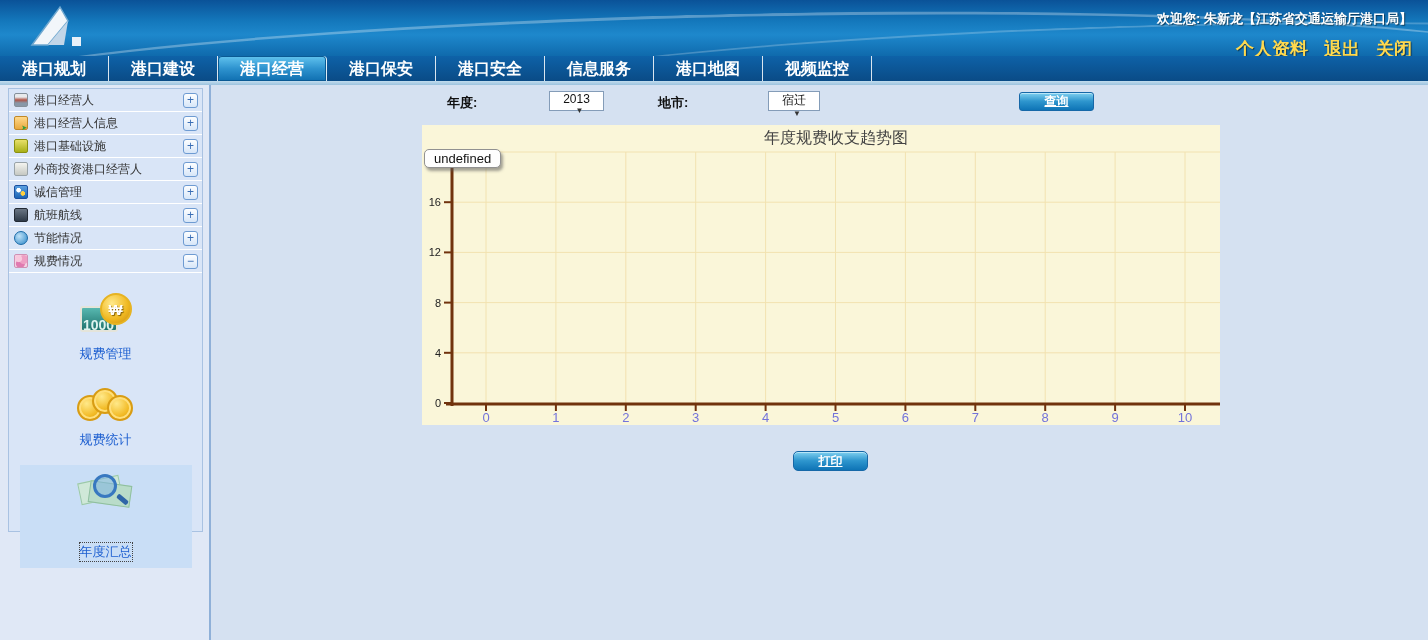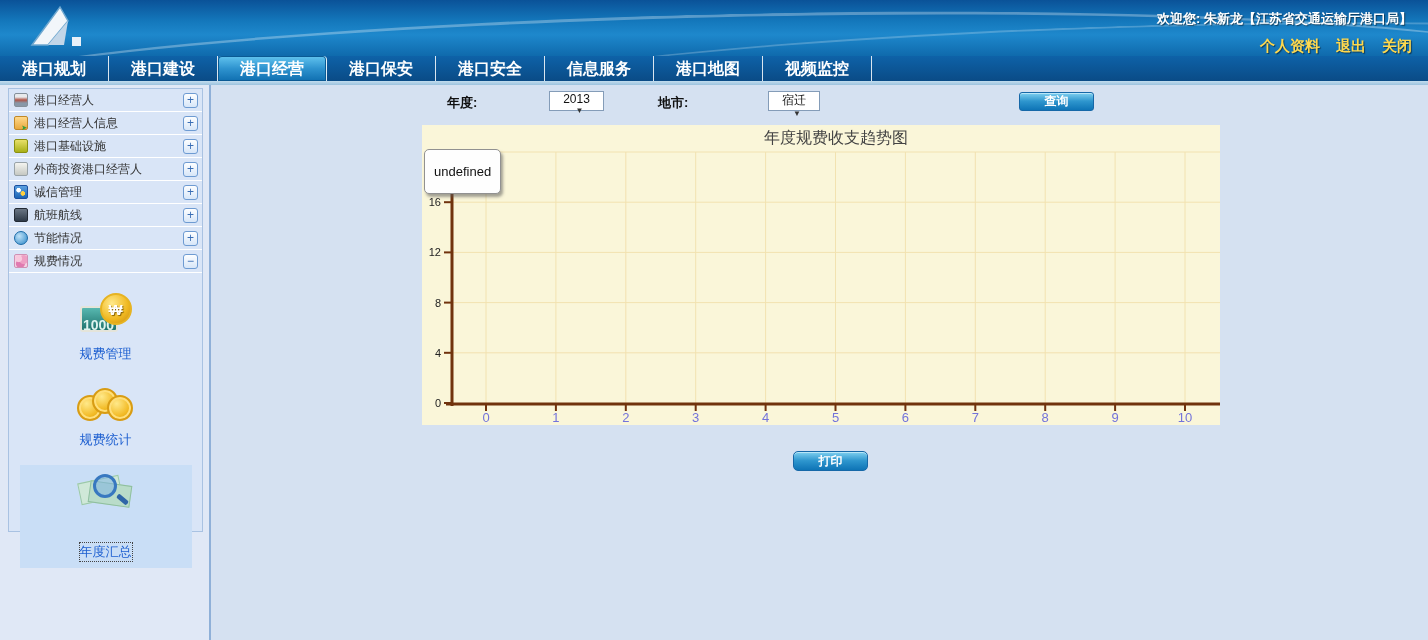--- a/index.html
+++ b/index.html
@@ -15,21 +15,21 @@
     border-radius:50%; border-top:3px solid rgba(255,255,255,.30); transform:rotate(-1.3deg); }
   .header:after { content:""; position:absolute; left:420px; top:26px; width:1400px; height:120px;
     border-radius:50%; border-top:2px solid rgba(255,255,255,.22); transform:rotate(-1.8deg); }
   .logo { position:absolute; left:30px; top:5px; width:60px; height:46px; z-index:3; }
   .app-title { position:absolute; left:96px; top:13px; z-index:3; font-size:24px; font-weight:bold;
     color:#FFD94E; letter-spacing:3px;
     text-shadow:1px 1px 0 #0a3a6a,-1px -1px 0 #0a3a6a,1px -1px 0 #0a3a6a,-1px 1px 0 #0a3a6a,2px 3px 3px rgba(0,0,0,.45); }
   .welcome { position:absolute; right:16px; top:10px; z-index:3; font-size:13px; font-weight:bold; color:#FFFFFF;
     text-shadow:1px 1px 1px rgba(0,0,0,.5); }
   .header-links { position:absolute; right:16px; top:37px; z-index:3; display:flex; gap:16px; }
-  .header-links span { font-size:15px; font-weight:bold; color:#FFD94E; cursor:pointer;
+  .header-links span { font-size:18px; font-weight:bold; color:#FFD94E; cursor:pointer;
     text-shadow:1px 1px 1px rgba(0,0,0,.5); }
 
   
   .nav { position:absolute; left:0; top:56px; width:1428px; height:25px;
     background:linear-gradient(180deg,#0E62A8 0%,#0A4B86 100%); display:flex; }
   .tab { width:109px; height:25px; line-height:25px; text-align:center; font-size:16px; font-weight:bold;
     color:#fff; border-right:1px solid rgba(255,255,255,.85); cursor:pointer; }
   .tab.active { background:linear-gradient(180deg,#62C4EF 0%,#2E93CF 50%,#0F6FB0 100%);
     border-radius:4px 4px 0 0; box-shadow:inset 0 0 0 1px #0A5A94; }
   .nav-strip { position:absolute; left:0; top:81px; width:1428px; height:4px;
@@ -92,27 +92,27 @@
     background:#2f66a8; transform:rotate(40deg); }
 
   
   .main { position:absolute; left:213px; top:85px; width:1215px; height:555px; background:#D5E1F1; }
   .flabel { position:absolute; top:9px; font-size:13px; font-weight:bold; color:#111; }
   .dropdown { position:absolute; top:6px; height:20px; background:#fff; border:1px solid #849CB8;
     display:flex; align-items:center; justify-content:space-between; padding:0 4px; font-size:12px; color:#111; cursor:pointer;flex-direction:column; }
   .dropdown .arrow { font-size:8px; color:#333; margin-left:6px; }
   .btn { position:absolute; text-align:center; color:#fff; font-size:12px; font-weight:bold; cursor:pointer;
     background:linear-gradient(180deg,#7FD0F0 0%,#2E96CE 48%,#0E74B6 100%);
-    border:1px solid #1668A8; box-shadow:inset 0 1px 0 #B8E6F8; }
+    border:1px solid #1668A8; box-shadow:inset 0 1px 0 #B8E6F8;text-decoration:underline; }
   .search-btn { left:806px; top:7px; width:75px; height:19px; line-height:17px; border-radius:3px; }
   .print-btn { left:536px; top:366px; width:75px; height:20px; line-height:18px; border-radius:5px;margin-left:44px; }
 
   .chart { position:absolute; left:209px; top:40px; width:798px; height:300px; background:#FAF6D9; }
   .chart svg { position:absolute; left:0; top:0; }
-  .legend-box { position:absolute; left:2px; top:24px; padding:14px 9px; background:#FEFEFE;
+  .legend-box { position:absolute; left:2px; top:24px; padding:1px 9px; background:#FEFEFE;
     border:1px solid #919191; border-radius:5px; font-size:13px; color:#111;
     box-shadow:2px 3px 3px rgba(90,90,90,.55); }
 </style>
 </head>
 <body>
 
 <div class="page">
 
   <div class="header">
     <svg class="logo" viewBox="0 0 60 46">

